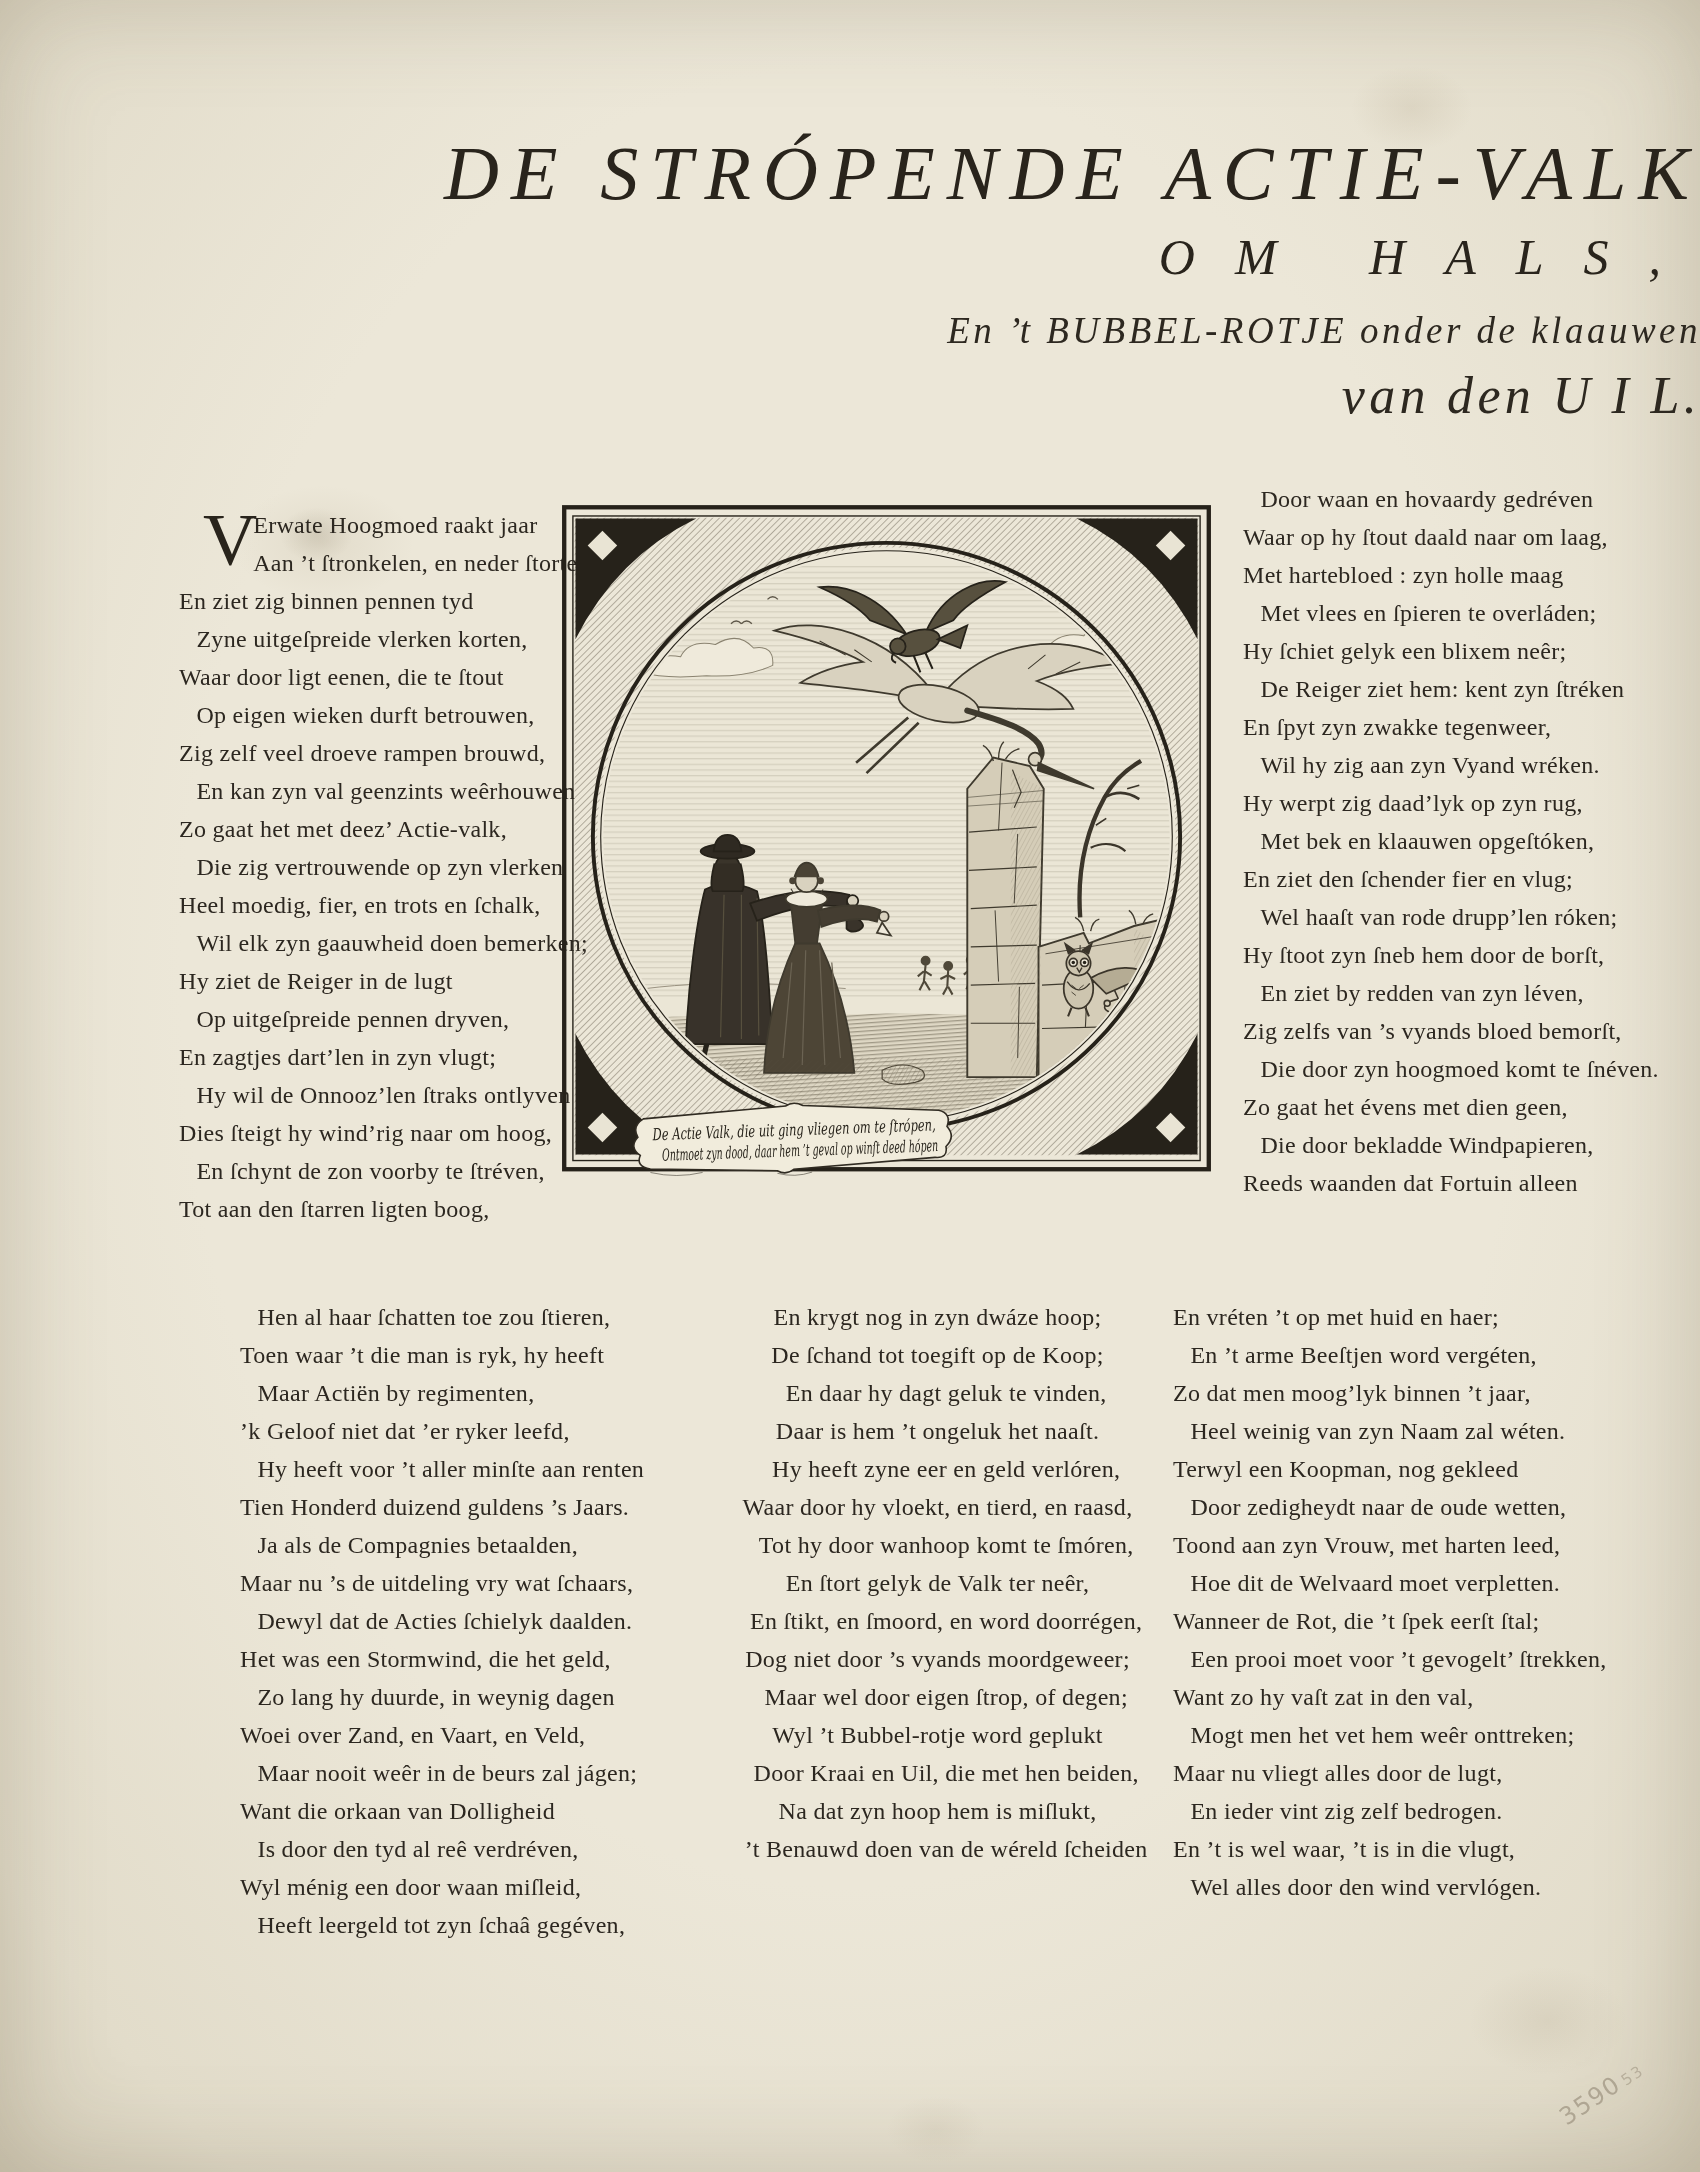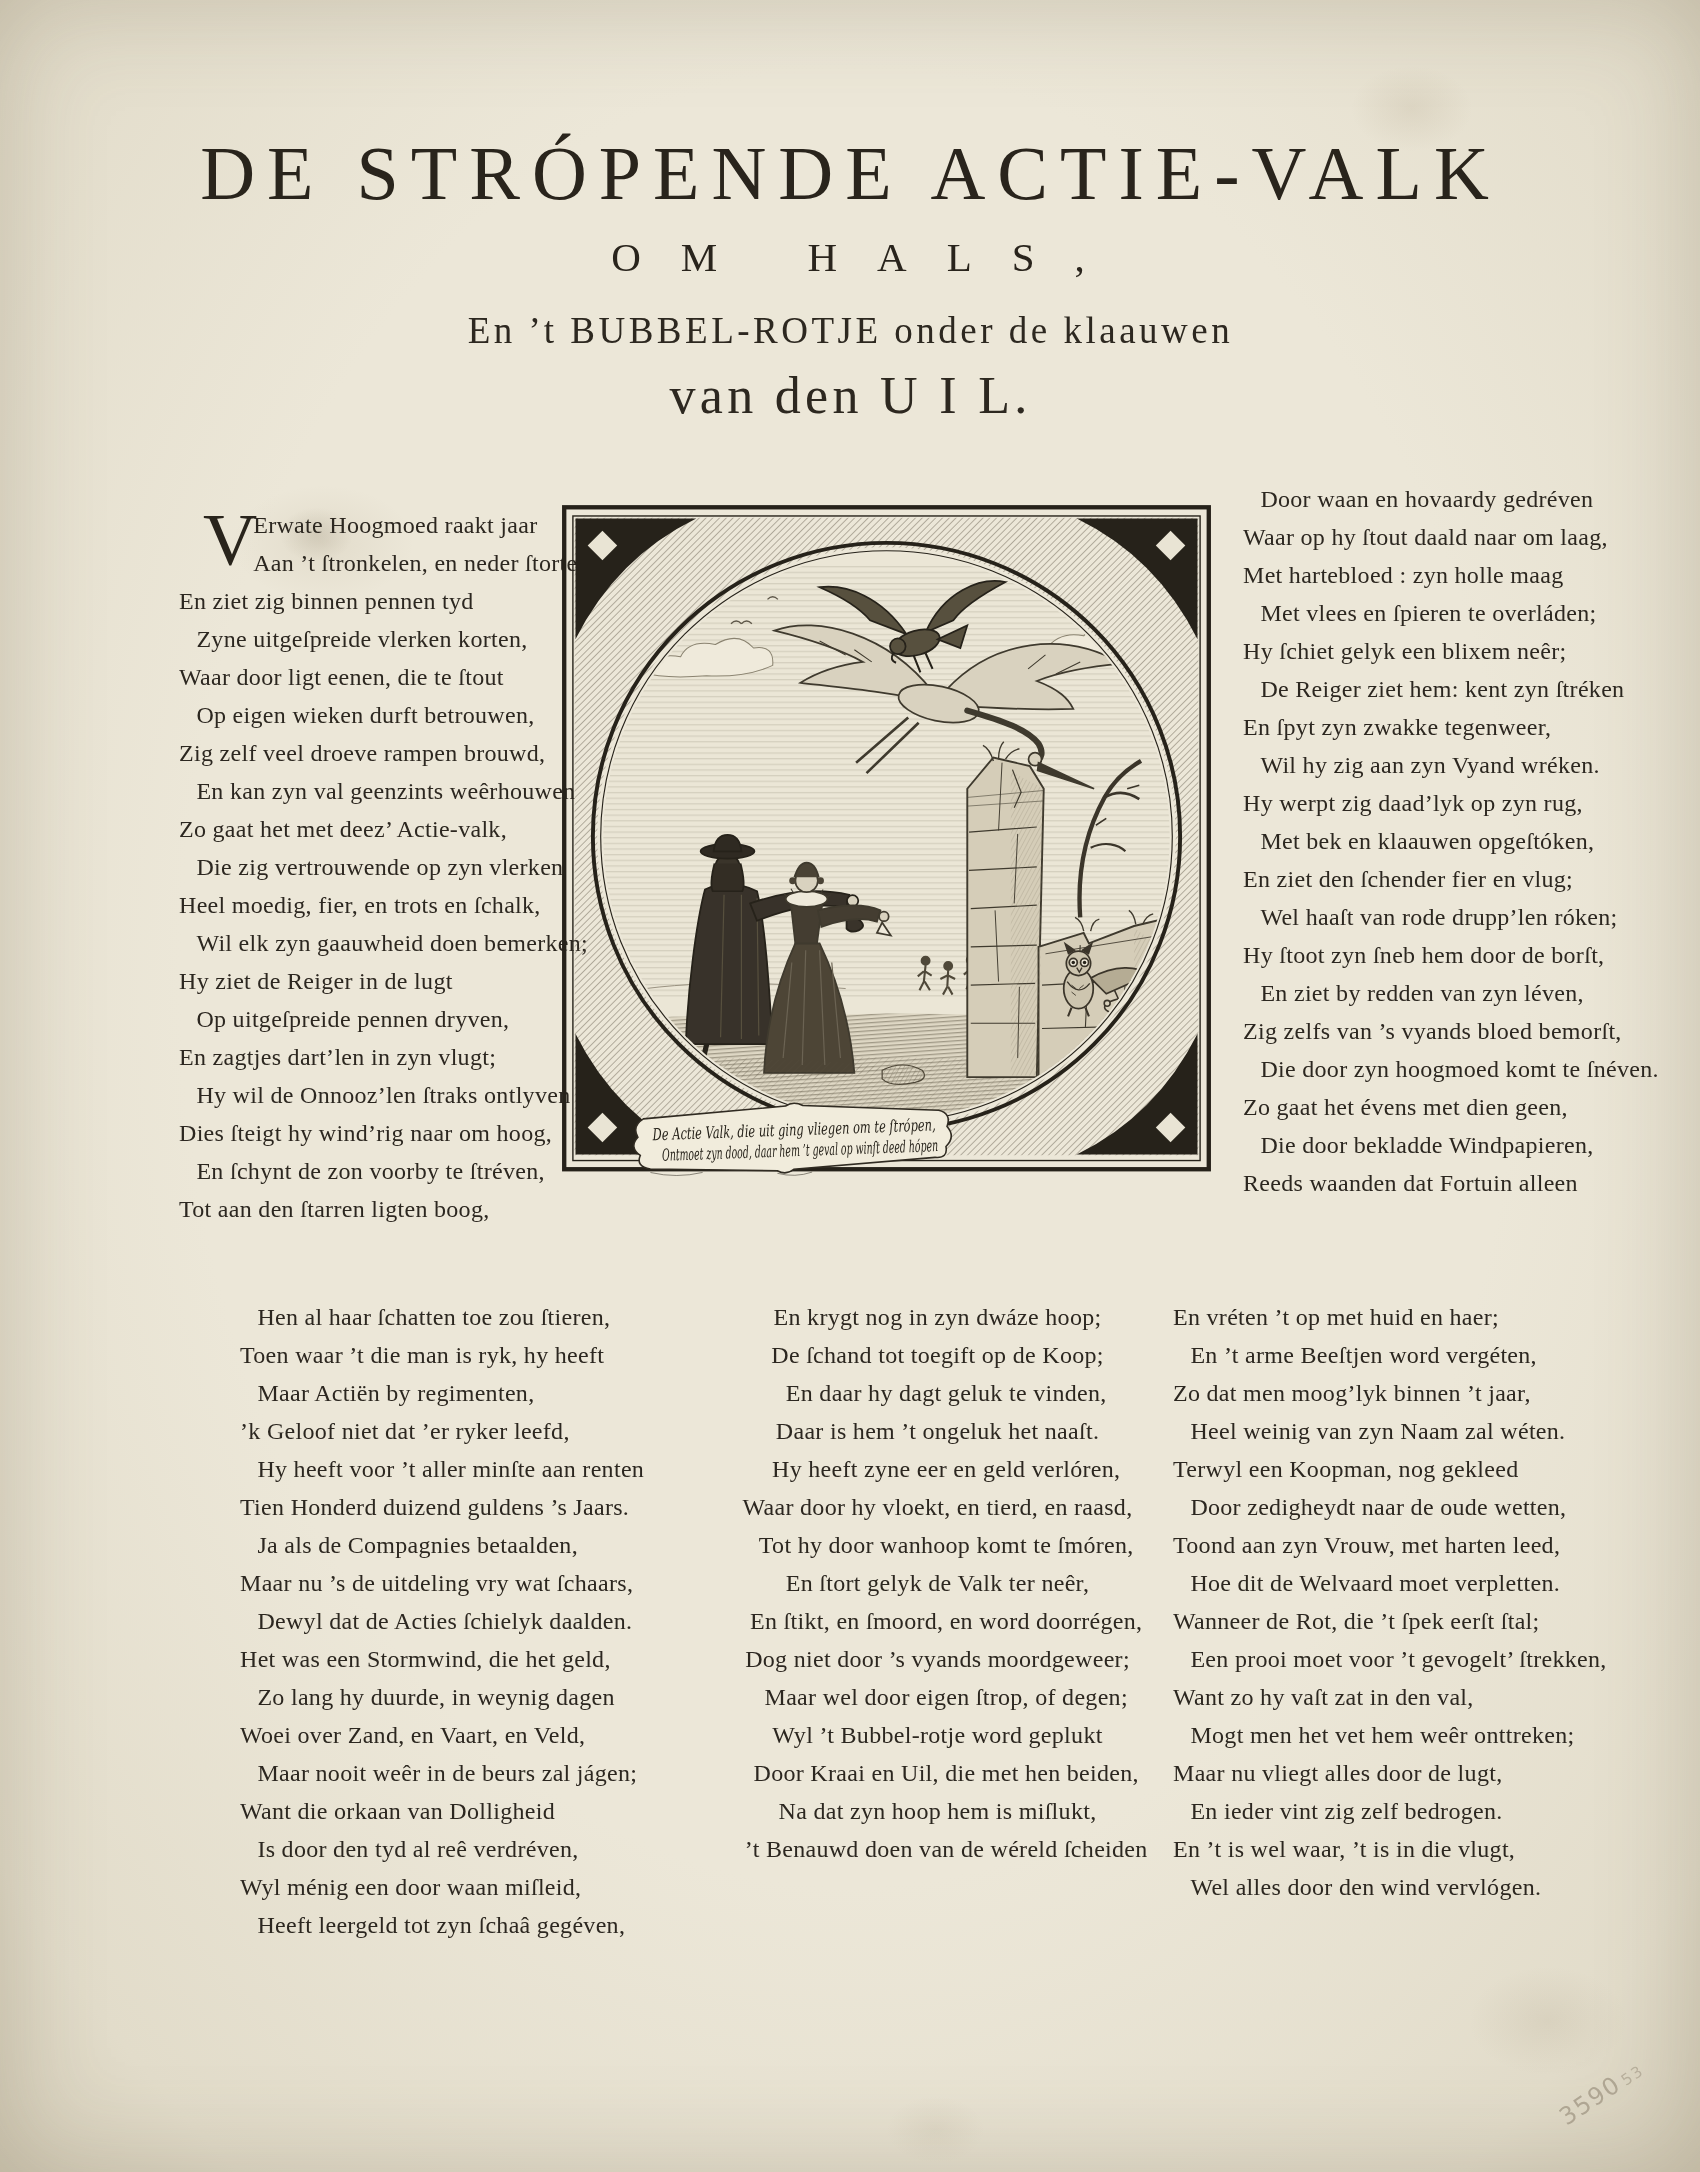--- a/index.html
+++ b/index.html
@@ -15,23 +15,23 @@
       radial-gradient(87px 61px at 83% 5%,  rgba(140,120,88,.12), transparent 70%),
       radial-gradient(52px 39px at 18.6% 24.6%, rgba(95,85,60,.14), transparent 70%),
       radial-gradient(113px 78px at 91% 93%, rgba(130,112,82,.10), transparent 70%),
       radial-gradient(70px 48px at 55% 98%,  rgba(130,112,82,.08), transparent 70%),
       radial-gradient(1217px 1651px at 50% 45%, #ece7d8 55%, #e2dcca 88%, #d6cfbb 100%),
       #e9e4d4;
     box-shadow: inset 0 0 96px 10.4px rgba(104,90,64,.22);
     color:#2c2720;
   }
   
-  .title-block{position:absolute;left:0;top:130px;width:100%;text-align:center;}
+  .title-block{position:absolute;left:0;top:130px;width:100%;text-align:right;font-style:italic;}
   .t1{font-size:76px;letter-spacing:12px;line-height:87px;white-space:nowrap;color:#29241c;}
-  .t2{font-size:41px;letter-spacing:40px;line-height:80px;padding-left:35px;white-space:nowrap;color:#29241c;}
+  .t2{font-size:50px;letter-spacing:40px;line-height:80px;padding-left:35px;white-space:nowrap;color:#29241c;}
   .t3{font-size:37px;letter-spacing:3.5px;line-height:68px;white-space:nowrap;color:#2d2820;}
   .t4{font-size:52px;letter-spacing:4.3px;line-height:61px;white-space:nowrap;color:#2d2820;}
   
   .col{position:absolute;font-size:24px;color:#2c2720;}
   .col .line{white-space:nowrap;letter-spacing:0.3px;}
   .col .line.indent{padding-left:17.4px;}
   .col-left  {left:179px; top:506px; line-height:38px; width:400px;}
   .col-left .line{line-height:38px;}
   .col-right {left:1243px;top:480px; width:408px;}
   .col-right .line{line-height:38px;}

